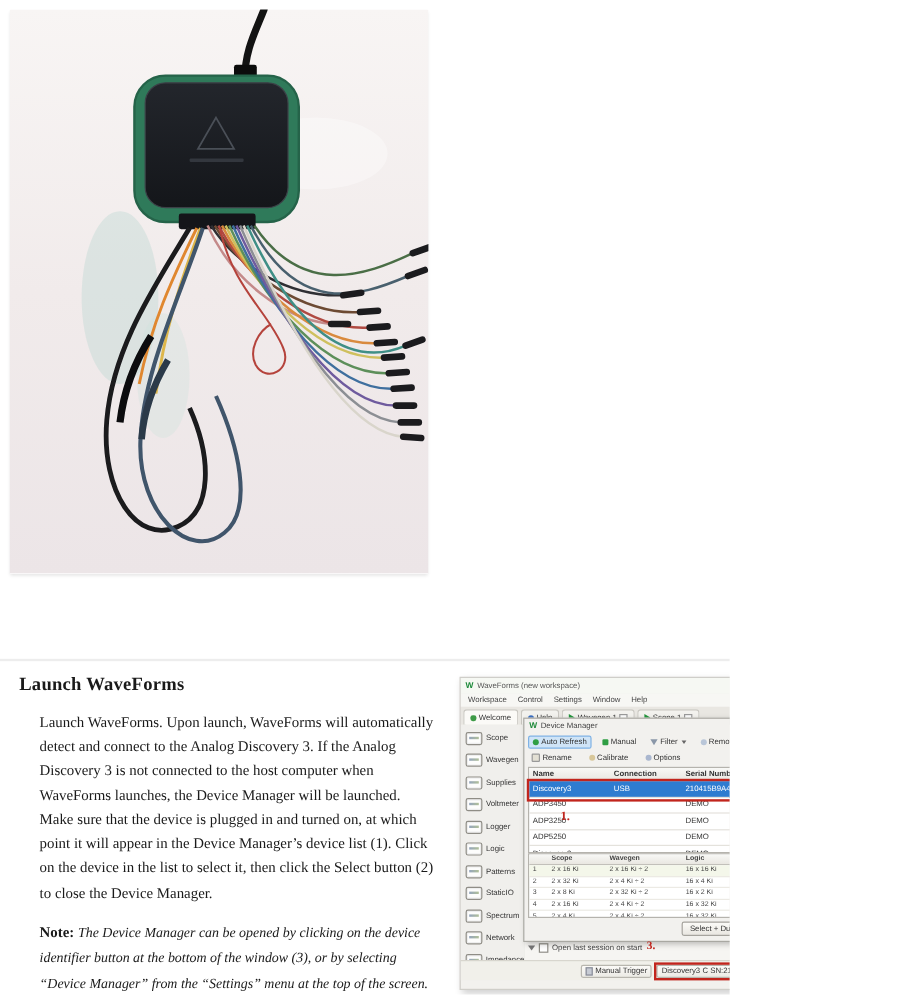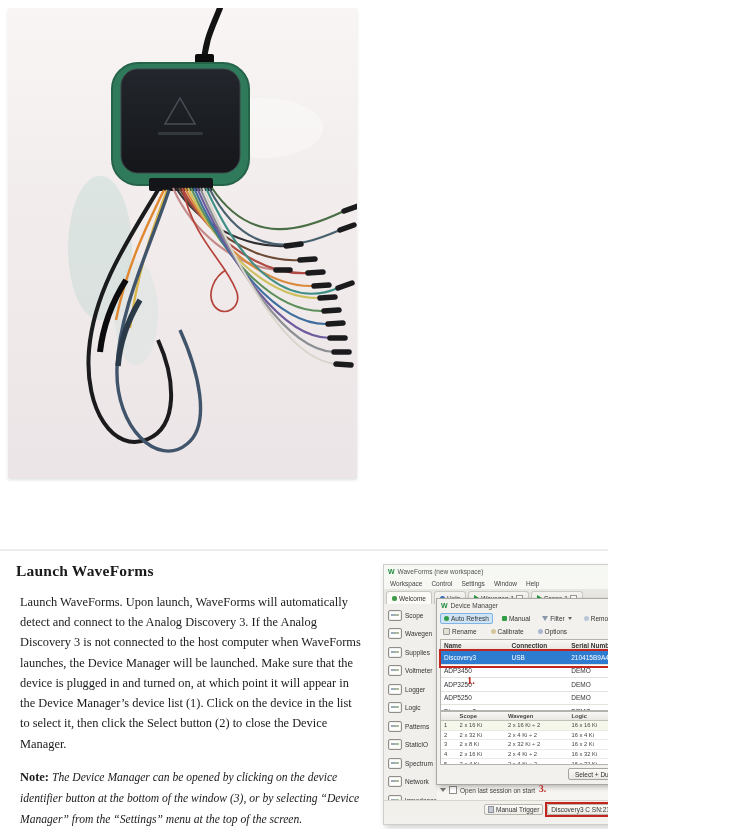--- a/index.html
+++ b/index.html
@@ -10,21 +10,21 @@
   .photo{position:absolute;left:8px;top:8px;width:349px;height:470px;margin:0;
          box-shadow:0 2px 3px rgba(0,0,0,.12);}
   .photo svg{display:block;}
 
   
   .divider{position:absolute;left:0;top:549px;width:750px;height:2px;background:#ededed;}
 
   
   .article{position:absolute;left:16px;top:562px;width:348px;}
   .article h3{font-size:15.5px;margin:0 0 12px 0;letter-spacing:.2px;}
-  .article p{font-size:12.4px;line-height:1.63;margin:0 0 13px 4px;}
+  .article p{font-size:12.4px;line-height:1.63;margin:0 0 13px 17px;}
   .article .note i{font-size:11.6px;}
 
   
   .shot{position:absolute;left:383px;top:564px;width:354px;height:259px;
         font-family:"Liberation Sans",sans-serif;font-size:6.5px;color:#333;
         background:#f2f1ee;border:1px solid #cfcec9;box-shadow:2px 3px 6px rgba(0,0,0,.18);}
   .titlebar{position:absolute;left:0;top:0;right:0;height:13px;background:#f6f8f3;
             display:flex;align-items:center;padding:0 4px;color:#555;}
   .logo-w{color:#1f8a3b;font-weight:bold;font-size:7px;margin-right:3px;}
   .win-controls{margin-left:auto;display:flex;gap:9px;font-size:7.5px;color:#666;}

